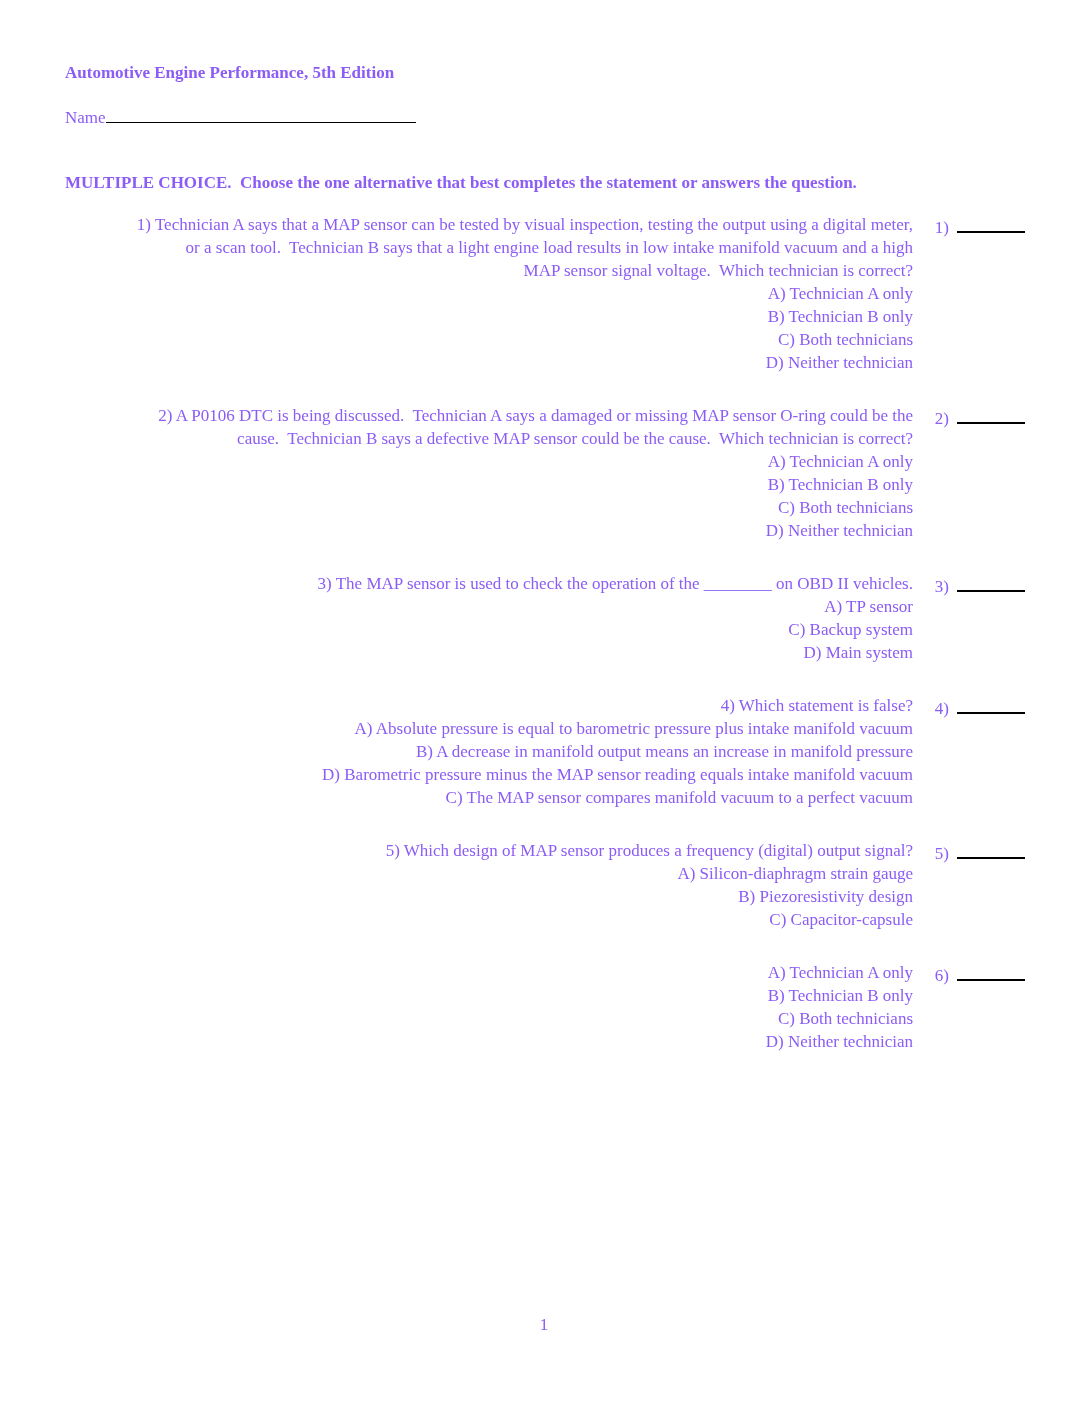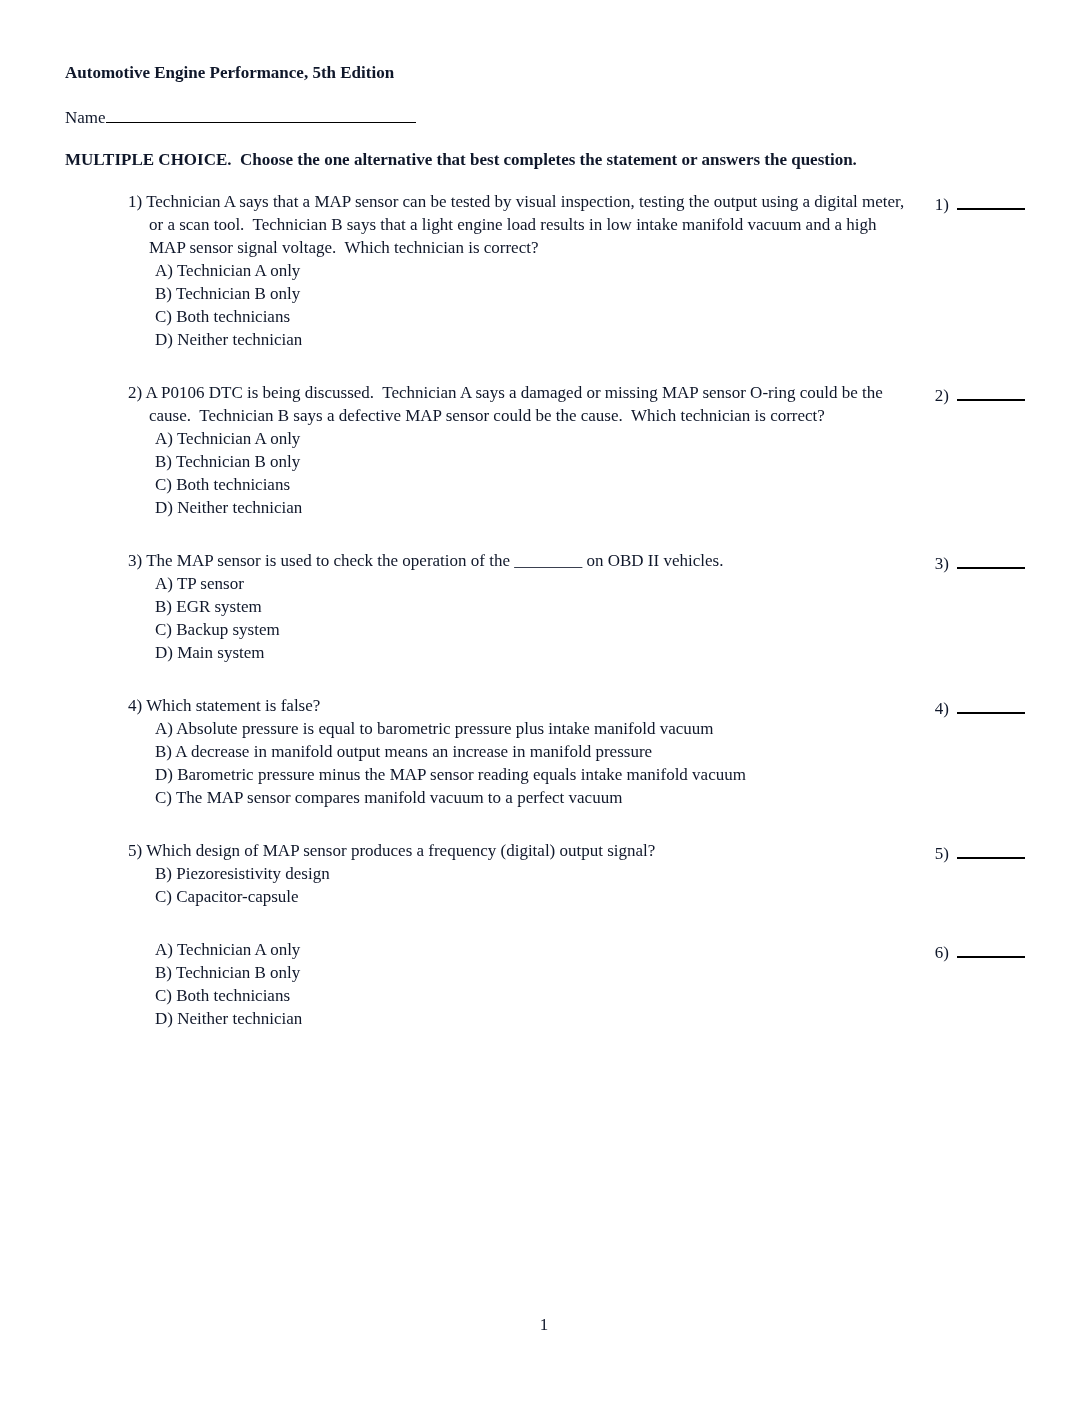--- a/index.html
+++ b/index.html
@@ -3,43 +3,44 @@
 <meta charset="utf-8">
 <style>
   * { margin: 0; padding: 0; box-sizing: border-box; }
   html, body { background: #ffffff; }
   .page {
     position: relative;
     width: 1088px;
     height: 1408px;
     margin: 0 auto;
     background: #ffffff;
-    color: #0f172a;
+    color: #8b5cf6;
     font-family: "Liberation Serif", serif;
     font-size: 17px;
     line-height: 23px;
     padding: 62px 63px 0 65px;
     overflow: hidden;
   }
   .doc-header { font-weight: bold; line-height: 21px; }
   .name-row { margin-top: 22px; font-weight: normal; }
   .name-blank {
     display: inline-block;
     width: 310px;
     height: 18px;
     border-bottom: 1.3px solid #000;
     vertical-align: baseline;
   }
-  .instructions { margin-top: 19px; font-weight: bold; white-space: pre-wrap; }
+  .instructions { margin-top: 42px; font-weight: bold; white-space: pre-wrap; }
   .questions-list { margin-top: 19px; }
   .question {
     position: relative;
     margin-bottom: 30px;
     padding-left: 63px;
     padding-right: 112px;
+    text-align: right;
   }
   .q-text { padding-left: 21px; text-indent: -21px; white-space: pre-wrap; }
   .q-options { margin-left: 27px; }
   .q-answer {
     position: absolute;
     top: 0;
     right: 0;
     white-space: nowrap;
   }
   .answer-blank {
@@ -97,21 +98,20 @@
         </div>
     <div class="q-answer">
       <span class="q-ans-num">2)</span><span class="answer-blank"></span>
     </div>
   </div>
 
   <div class="question">
     <div class="q-text"><span class="q-num">3)</span> <span class="q-stem">The MAP sensor is used to check the operation of the ________ on OBD II vehicles.</span></div>
     <div class="q-options">
           <div class="q-option"><span>A)</span> <span>TP sensor</span></div>
-          <div class="q-option"><span>B)</span> <span>EGR system</span></div>
           <div class="q-option"><span>C)</span> <span>Backup system</span></div>
           <div class="q-option"><span>D)</span> <span>Main system</span></div>
         </div>
     <div class="q-answer">
       <span class="q-ans-num">3)</span><span class="answer-blank"></span>
     </div>
   </div>
 
   <div class="question">
     <div class="q-text"><span class="q-num">4)</span> <span class="q-stem">Which statement is false?</span></div>
@@ -122,20 +122,21 @@
           <div class="q-option"><span>C)</span> <span>The MAP sensor compares manifold vacuum to a perfect vacuum</span></div>
         </div>
     <div class="q-answer">
       <span class="q-ans-num">4)</span><span class="answer-blank"></span>
     </div>
   </div>
 
   <div class="question">
     <div class="q-text"><span class="q-num">5)</span> <span class="q-stem">Which design of MAP sensor produces a frequency (digital) output signal?</span></div>
     <div class="q-options">
+          <div class="q-option"><span>A)</span> <span>Silicon-diaphragm strain gauge</span></div>
           <div class="q-option"><span>B)</span> <span>Piezoresistivity design</span></div>
           <div class="q-option"><span>C)</span> <span>Capacitor-capsule</span></div>
         </div>
     <div class="q-answer">
       <span class="q-ans-num">5)</span><span class="answer-blank"></span>
     </div>
   </div>
 
   <div class="question">
     <div class="q-options">

